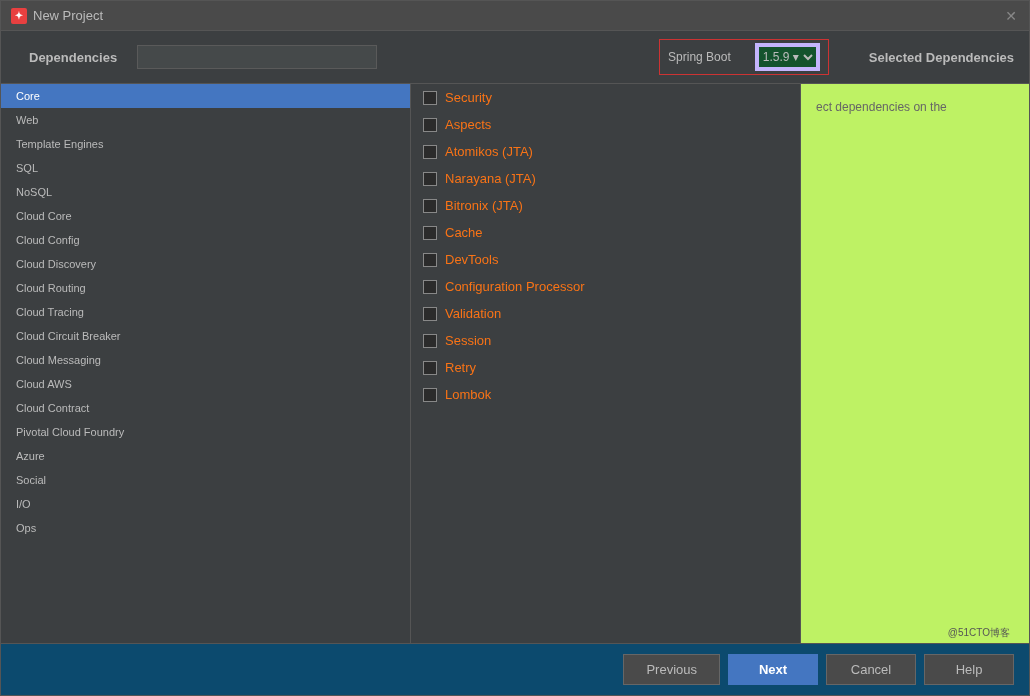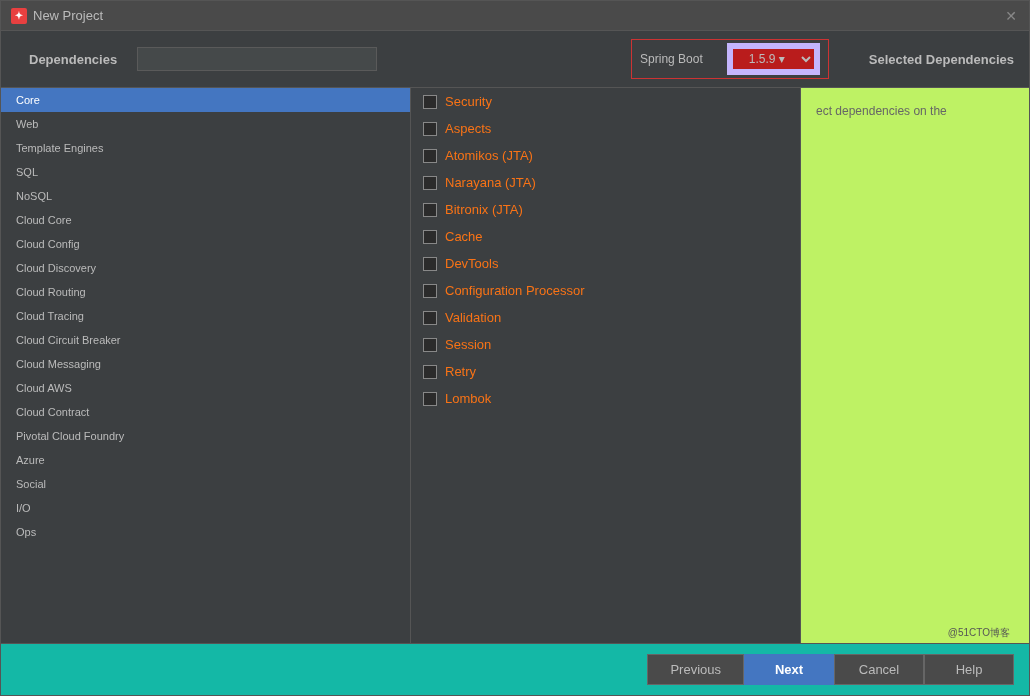--- a/index.html
+++ b/index.html
@@ -95,25 +95,25 @@
       align-items: center;
       border: 1.5px solid #cc3333;
       padding: 3px 8px;
       gap: 24px;
     }
     .spring-boot-label {
       color: #bbbbbb;
       font-size: 12px;
     }
     .spring-boot-version {
-      background: #b91c1c;
-      border: 6px solid #c4b5fd;
+      background: #14532d;
+      border: 4px solid #c4b5fd;
       color: #bbbbbb;
       font-size: 12px;
-      padding: 2px 12px;
+      padding: 2px 0;
       cursor: pointer;
     }
     .selected-deps-label {
       color: #bbbbbb;
       font-size: 13px;
       font-weight: 600;
       margin-left: 20px;
     }
     .main-content {
       display: flex;
@@ -188,21 +188,22 @@
     .right-placeholder {
       color: #666;
       font-size: 12px;
     }
     .footer {
       display: flex;
       align-items: center;
       justify-content: flex-end;
       padding: 10px 15px;
       border-top: 1px solid #555;
-      background: #14b8a6;
+      gap: 8px;
+      background: #0c4a6e;
     }
     .footer-btn {
       padding: 7px 22px;
       font-size: 13px;
       cursor: pointer;
       border: 1px solid #666;
       background: #4a4a4a;
       color: #bbbbbb;
       min-width: 90px;
     }

